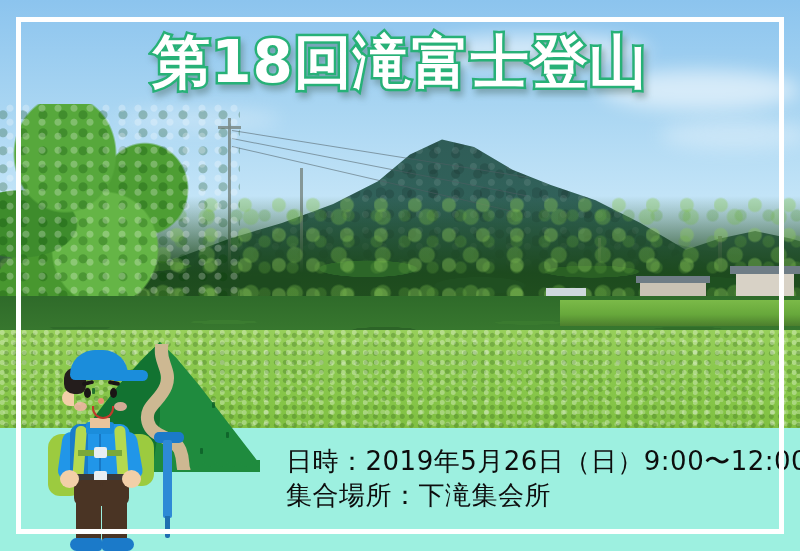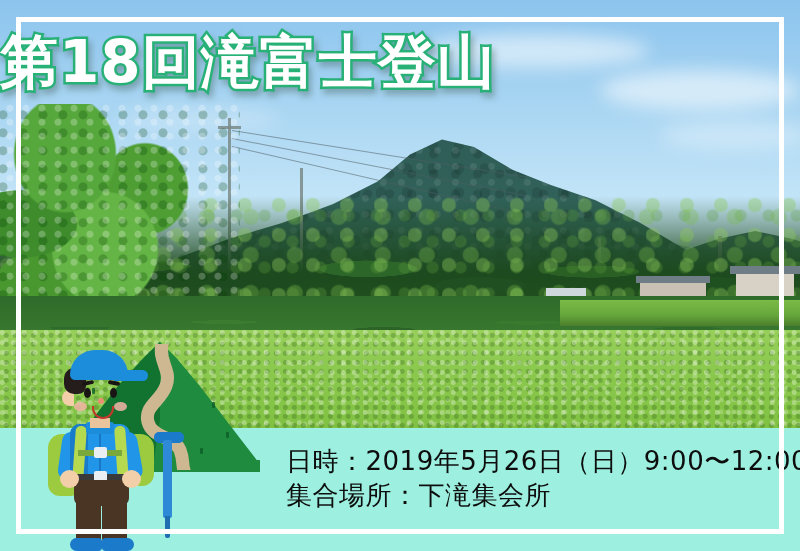--- a/index.html
+++ b/index.html
@@ -143,21 +143,21 @@
 
   
   .frame{
     position:absolute;left:16px;top:17px;right:16px;bottom:17px;
     border:5px solid #ffffff;
     pointer-events:none;
   }
 
   
   .title-wrap{
-    position:absolute;left:0;top:33px;width:800px;
+    position:absolute;left:0;top:33px;width:800px;text-align:center;
     pointer-events:none;
   }
   .title{
     display:inline-block;
     font-family:"DejaVu Sans","Liberation Sans",sans-serif;
     font-weight:700;
     font-size:58px;
     line-height:1;
     letter-spacing:1px;
     color:#ffffff;

